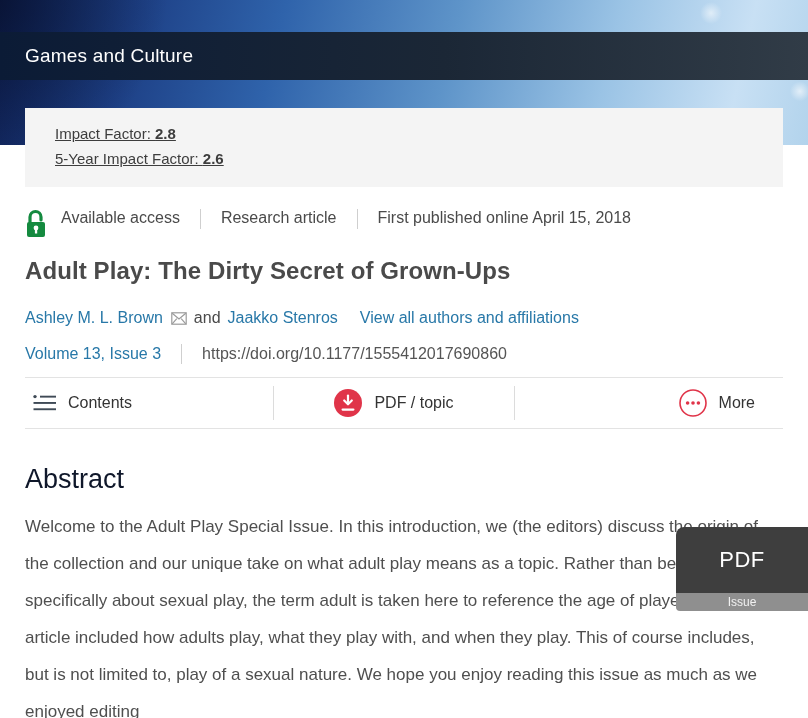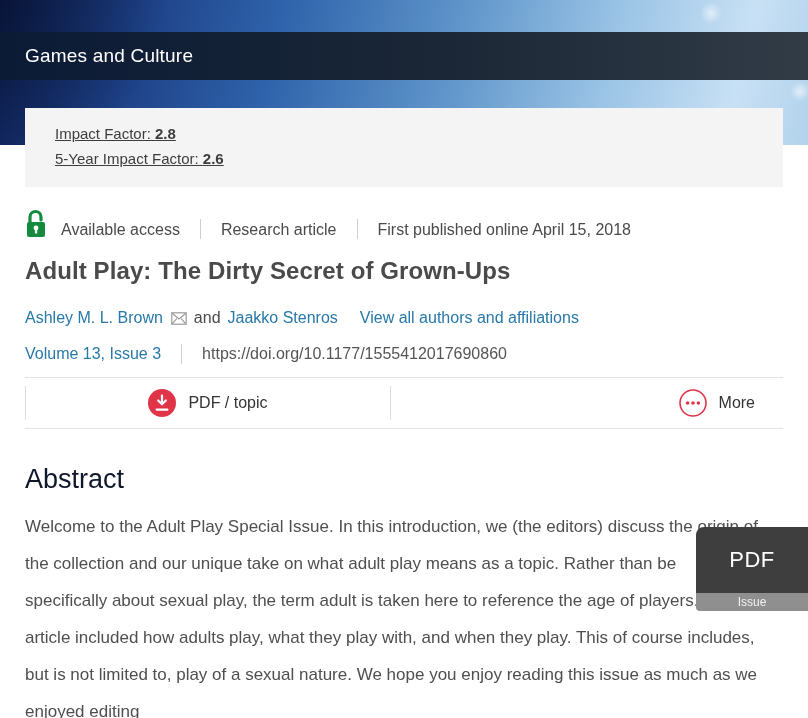--- a/index.html
+++ b/index.html
@@ -23,21 +23,21 @@
 
   
   .content { position:absolute; top:0; left:0; width:808px; padding-top:108px; z-index:2; }
 
   .metrics-box { margin:0 25px; background:#f4f4f4; padding:13px 30px 16px 30px; }
   .metrics-box a { display:inline-block; color:#3d3d3d; font-size:15px; line-height:25px;
     text-decoration:underline; cursor:pointer; }
   .metrics-box .row { line-height:25px; }
   .metric-value { font-weight:bold;margin-top:48px; }
 
-  .meta-row { margin:22px 25px 0 25px; display:flex; align-items:flex-end; color:#4a4a4a;
+  .meta-row { margin:22px 25px 0 25px; display:flex; align-items:flex-start; color:#4a4a4a;
     font-size:16px; }
   .meta-row .divider, .ref-row .divider { width:1px; height:20px; background:#cfcfcf;
     margin:0 20px; flex:none; }
   .lock-wrap { width:22px; height:30px; margin-right:14px; flex:none; display:flex; align-items:flex-end; }
 
   .article-title { margin:18px 25px 0 25px; color:#4a4a4a; font-size:24px;
     font-weight:600; letter-spacing:.1px; }
 
   .authors-row { margin:24px 25px 0 25px; font-size:16px; color:#4a4a4a;
     display:flex; align-items:center; flex-wrap:nowrap; }
@@ -58,21 +58,21 @@
   .s1 { justify-content:flex-start; padding-left:8px; }
   .s2 { justify-content:center; }
   .s3 { justify-content:flex-end; padding-right:28px; }
 
   
   .abstract-heading { margin:35px 25px 0 25px; font-size:27px; font-weight:500; color:#0f172a; }
   .abstract-text { margin:13px 25px 0 25px; max-width:735px; font-size:17px;
     line-height:37px; color:#4f4f4f; }
 
   
-  .float-pdf { position:absolute; top:527px; right:0; width:112px; z-index:5; }
+  .float-pdf { position:absolute; top:527px; right:0; width:132px; z-index:5; }
   .pdf-btn { height:66px; background:#3e3e3e; border-radius:8px 0 0 0;
     display:flex; align-items:center; justify-content:center; color:#fff;
     font-size:22px; font-weight:400; letter-spacing:.5px; cursor:pointer; }
   .help-bar { height:18px; background:#8f8f8f; border-radius:0 0 0 4px;
     display:flex; align-items:center; justify-content:center; color:#f2f2f2;
     font-size:12px; cursor:pointer; }
 </style>
 </head>
 <body>
 
@@ -127,20 +127,33 @@
     <a class="link">View all authors and affiliations</a>
   </div>
 
   <div class="ref-row">
     <a class="link">Volume 13, Issue 3</a>
     <span class="divider"></span>
     <span>https://doi.org/10.1177/1555412017690860</span>
   </div>
 
   <div class="toolbar">
+    <div class="tb-section s1">
+      <button class="tb-btn">
+        <span style="display:inline-flex;">
+          <svg width="23" height="20" viewBox="0 0 23 20">
+            <circle cx="2" cy="3.6" r="1.7" fill="#3f4a56"></circle>
+            <rect x="7" y="2.7" width="16" height="1.9" fill="#3f4a56"></rect>
+            <rect x="0.5" y="9" width="22.5" height="1.9" fill="#3f4a56"></rect>
+            <rect x="0.5" y="15.3" width="22.5" height="1.9" fill="#3f4a56"></rect>
+          </svg>
+        </span>
+        <span>Contents</span>
+      </button>
+    </div>
     <span class="tb-div"></span>
     <div class="tb-section s2">
       <button class="tb-btn">
         <span style="display:inline-flex;">
           <svg width="28" height="28" viewBox="0 0 28 28">
             <circle cx="14" cy="14" r="14" fill="#e03449"></circle>
             <path d="M14 6.5 V14.5" stroke="#ffffff" stroke-width="2.2" stroke-linecap="round"></path>
             <path d="M10.2 11.5 L14 15.3 L17.8 11.5" fill="none" stroke="#ffffff" stroke-width="2.2" stroke-linecap="round" stroke-linejoin="round"></path>
             <path d="M8.6 20.6 H19.4" stroke="#ffffff" stroke-width="2.2" stroke-linecap="round"></path>
           </svg>

